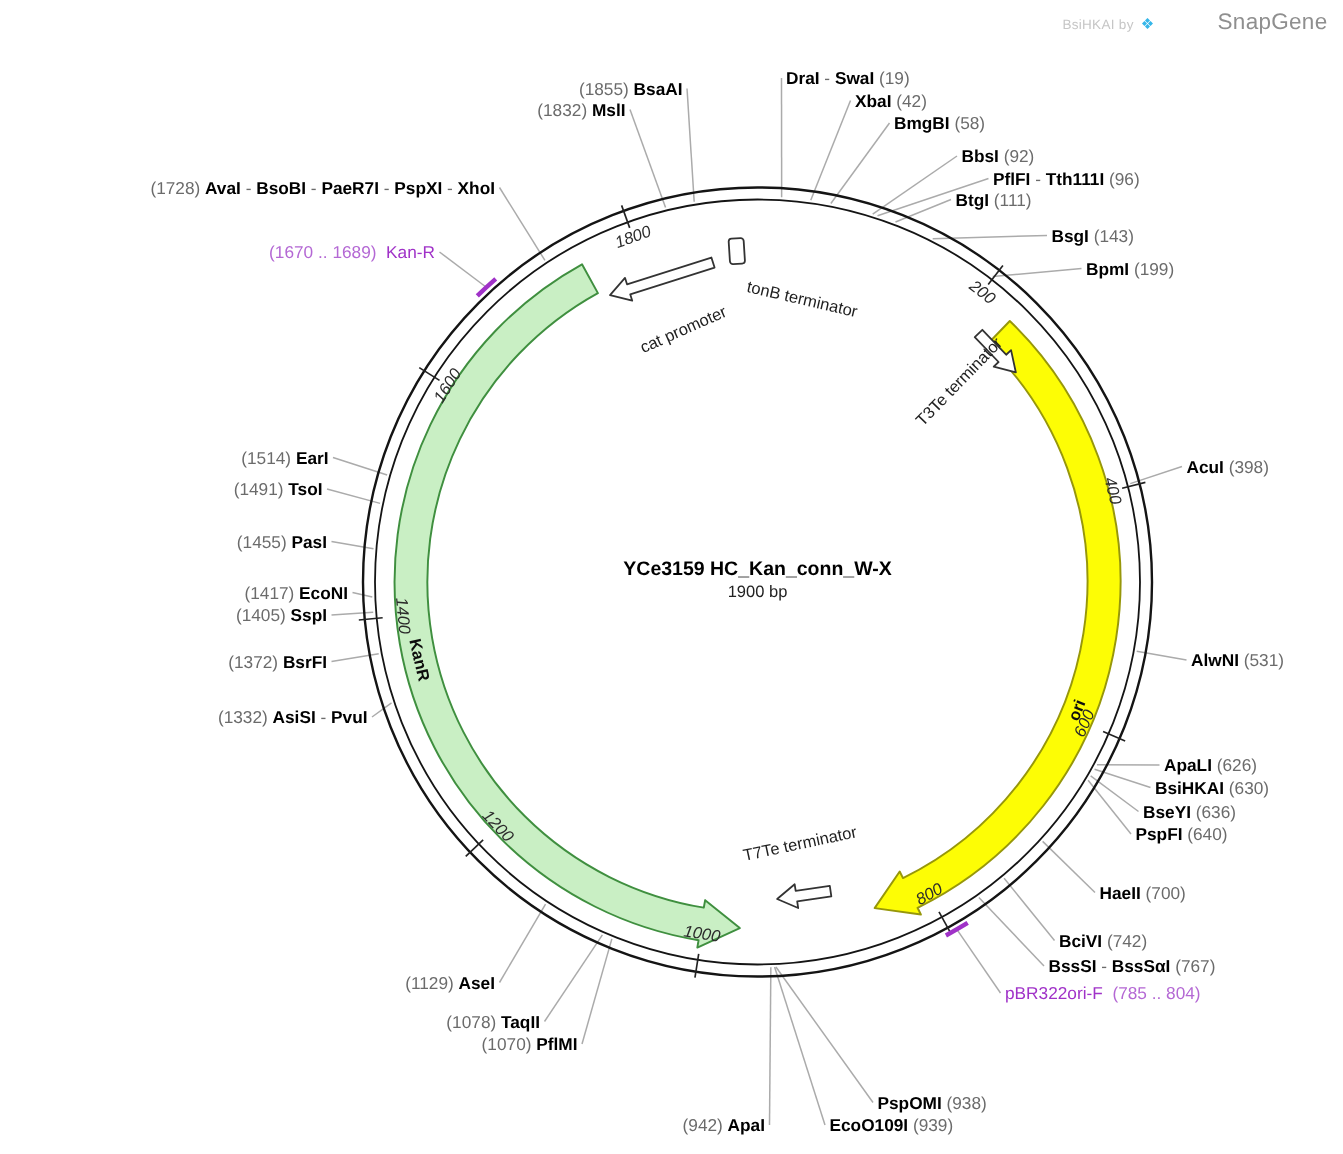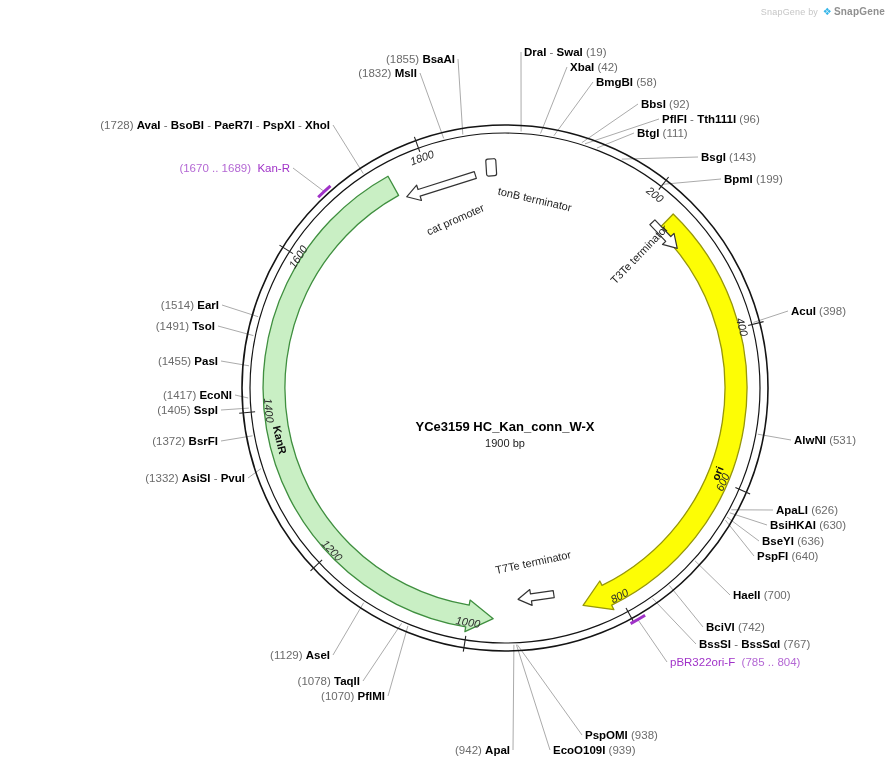--- a/index.html
+++ b/index.html
@@ -1,22 +1,22 @@
 <!DOCTYPE html>
 <html><head>
 <meta charset="utf-8">
 <style>
   html,body{margin:0;padding:0;background:#fff;}
   .stage{position:relative;width:895px;height:769px;background:#ffffff;overflow:hidden;
          font-family:"Liberation Sans",sans-serif;}
   .stage svg{position:absolute;left:0;top:0;}
   .watermark{position:absolute;top:6px;right:10px;font-size:9px;color:#c6c6c6;letter-spacing:.2px;}
   .watermark .wm-logo{color:#35b6e9;font-size:10px;margin:0 2px;}
-  .watermark .wm-brand{color:#8f8f8f;font-weight:bold;font-size:10px;}
-  .center-title{position:absolute;left:505px;top:371px;transform:translateX(-50%);text-align:center;white-space:nowrap;margin-top:48px;}
+  .watermark .wm-brand{color:#8f8f8f;font-weight:normal;font-size:15px;margin-left:40px;}
+  .center-title{position:absolute;left:505px;top:371px;transform:translateX(-50%);text-align:center;white-space:nowrap;}
   .center-title .t{font-size:13px;font-weight:bold;color:#000;}
   .center-title .s{font-size:11px;color:#222;margin-top:3px;}
   
   text{font-family:"Liberation Sans",sans-serif;}
   .scale-label{font-size:11px;font-style:italic;fill:#2b2b2b;text-anchor:middle;}
   .feature-label{font-size:11px;font-weight:bold;fill:#0d0d0d;text-anchor:middle;}
   .marker-label{font-size:11px;fill:#1f1f1f;text-anchor:middle;}
   .site-label{font-size:11.5px;}
   .site-label .enz{font-weight:bold;fill:#000;}
   .site-label .pos,.site-label .sep{fill:#6b6b6b;font-weight:normal;}
@@ -136,21 +136,21 @@
       <text x="232" y="399" text-anchor="end" class="site-label"><tspan class="pos">(1417)&nbsp;</tspan><tspan class="enz">EcoNI</tspan></text>
       <text x="218" y="365" text-anchor="end" class="site-label"><tspan class="pos">(1455)&nbsp;</tspan><tspan class="enz">PasI</tspan></text>
       <text x="215" y="330" text-anchor="end" class="site-label"><tspan class="pos">(1491)&nbsp;</tspan><tspan class="enz">TsoI</tspan></text>
       <text x="219" y="309" text-anchor="end" class="site-label"><tspan class="pos">(1514)&nbsp;</tspan><tspan class="enz">EarI</tspan></text>
       <text x="330" y="129" text-anchor="end" class="site-label"><tspan class="pos">(1728)&nbsp;</tspan><tspan class="enz">AvaI</tspan><tspan class="sep">&nbsp;-&nbsp;</tspan><tspan class="enz">BsoBI</tspan><tspan class="sep">&nbsp;-&nbsp;</tspan><tspan class="enz">PaeR7I</tspan><tspan class="sep">&nbsp;-&nbsp;</tspan><tspan class="enz">PspXI</tspan><tspan class="sep">&nbsp;-&nbsp;</tspan><tspan class="enz">XhoI</tspan></text>
       <text x="290" y="172" text-anchor="end" class="primer-label"><tspan fill="#b468d4">(1670 .. 1689)</tspan><tspan fill="none">&nbsp;&nbsp;</tspan><tspan fill="#a032c8">Kan-R</tspan></text>
       <text x="670" y="666" text-anchor="start" class="primer-label"><tspan fill="#a032c8">pBR322ori-F</tspan><tspan fill="none">&nbsp;&nbsp;</tspan><tspan fill="#b468d4">(785 .. 804)</tspan></text>
     </svg>
 
   <div class="watermark">
-    <span>SnapGene by</span>
+    <span>BsiHKAI by</span>
     <span class="wm-logo">❖</span><span class="wm-brand">SnapGene</span>
   </div>
 
   <div class="center-title">
     <div class="t">YCe3159 HC_Kan_conn_W-X</div>
     <div class="s">1900 bp</div>
   </div>
 </div>
 
 </body></html>

